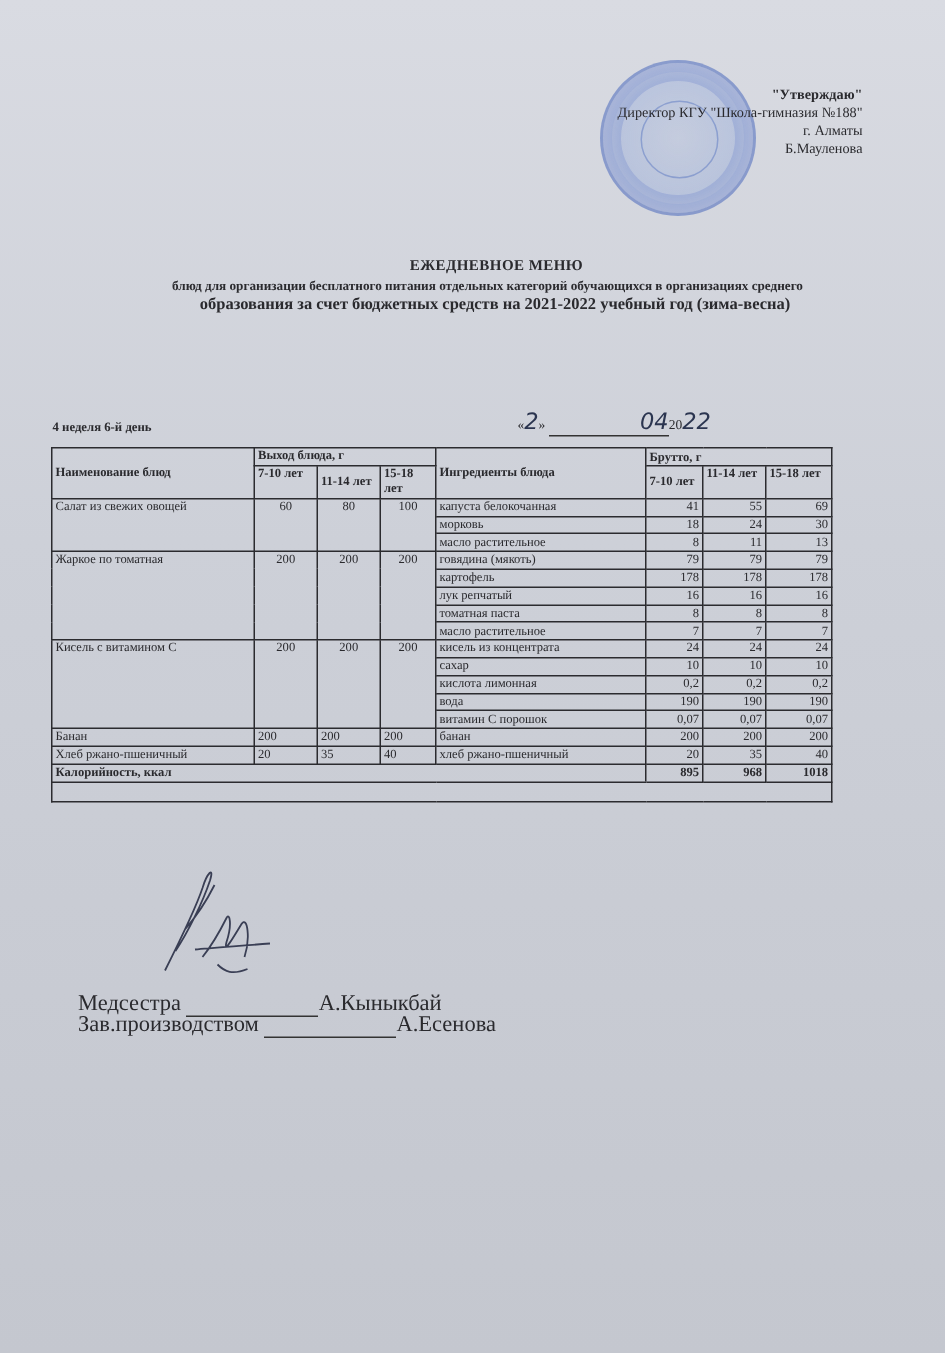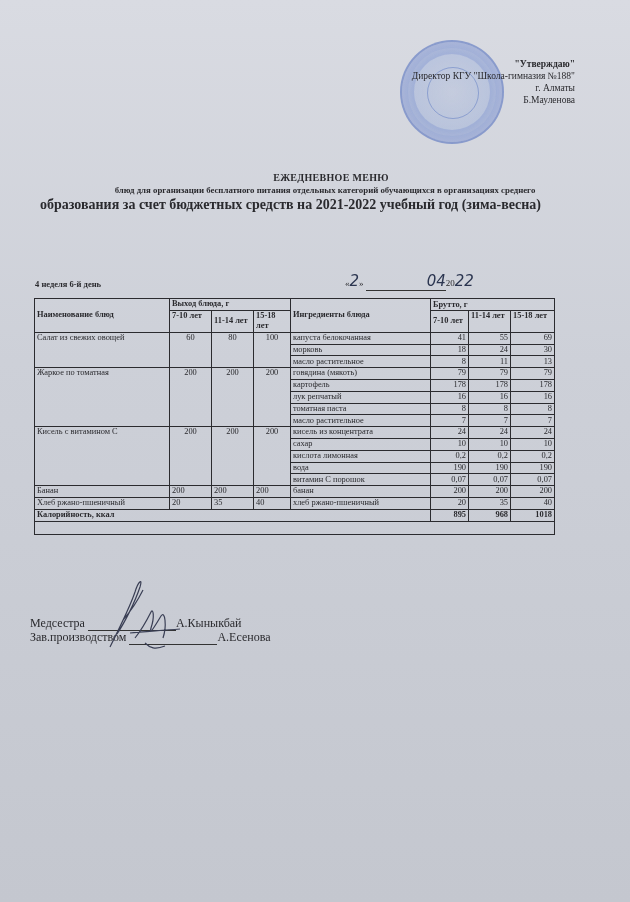--- a/index.html
+++ b/index.html
@@ -20,39 +20,39 @@
       box-shadow: inset 0 0 0 6px rgba(120,145,210,0.18), inset 0 0 0 12px rgba(90,120,200,0.25);
       background: radial-gradient(circle, rgba(120,150,215,0.18) 0%, rgba(120,150,215,0.30) 55%, rgba(120,150,215,0.08) 70%);
     }
     .stamp-inner {
       position: absolute; left: 25px; top: 25px; width: 50px; height: 50px; border-radius: 50%;
       border: 1px solid rgba(80,110,190,0.45);
     }
     
     .title { position: absolute; left: 16px; top: 172px; width: 630px; text-align: center; font-size: 10px; font-weight: bold; letter-spacing: 0.3px; }
     .subtitle1 { position: absolute; left: 20px; top: 185px; width: 610px; text-align: center; font-size: 8.8px; font-weight: bold; }
-    .subtitle2 { position: absolute; left: 40px; top: 197px; width: 580px; text-align: left; font-size: 14px; font-weight: bold; }
+    .subtitle2 { position: absolute; left: 40px; top: 197px; width: 580px; text-align: center; font-size: 11px; font-weight: bold; }
     .week { position: absolute; left: 35px; top: 279px; font-size: 8.5px; font-weight: bold; }
     .date { position: absolute; left: 345px; top: 272px; font-size: 9px; }
     .date .hand { font-family: "DejaVu Sans", sans-serif; font-style: italic; font-size: 15px; color: #2b3550; }
     .date .line { display: inline-block; border-bottom: 1px solid #333; }
     
     table.menu {
       position: absolute; left: 34px; top: 298px; width: 520px;
       border-collapse: collapse; font-size: 8.4px; table-layout: fixed;
     }
     table.menu td, table.menu th { border: 1px solid #2b2b2f; padding: 0 2px; height: 10.8px; line-height: 10.2px; }
     table.menu th { font-weight: bold; text-align: left; }
     .num { text-align: right; }
     .numc { text-align: center; vertical-align: top; }
     .dish { vertical-align: top; }
     .lft { text-align: left; }
     .bold { font-weight: bold; }
     
-    .sig { position: absolute; left: 30px; font-size: 12px; }
+    .sig { position: absolute; left: 52px; font-size: 15px; margin-top: 45px; }
     .sig .ln { display: inline-block; border-bottom: 1px solid #333; vertical-align: bottom; }
     .scrawl { position: absolute; font-family: "DejaVu Sans", sans-serif; color: #2e3345; font-style: italic; }
   </style>
 </head>
 <body>
 
 <div class="page">
 
   <div class="stamp">
       <div class="stamp-inner"></div>

